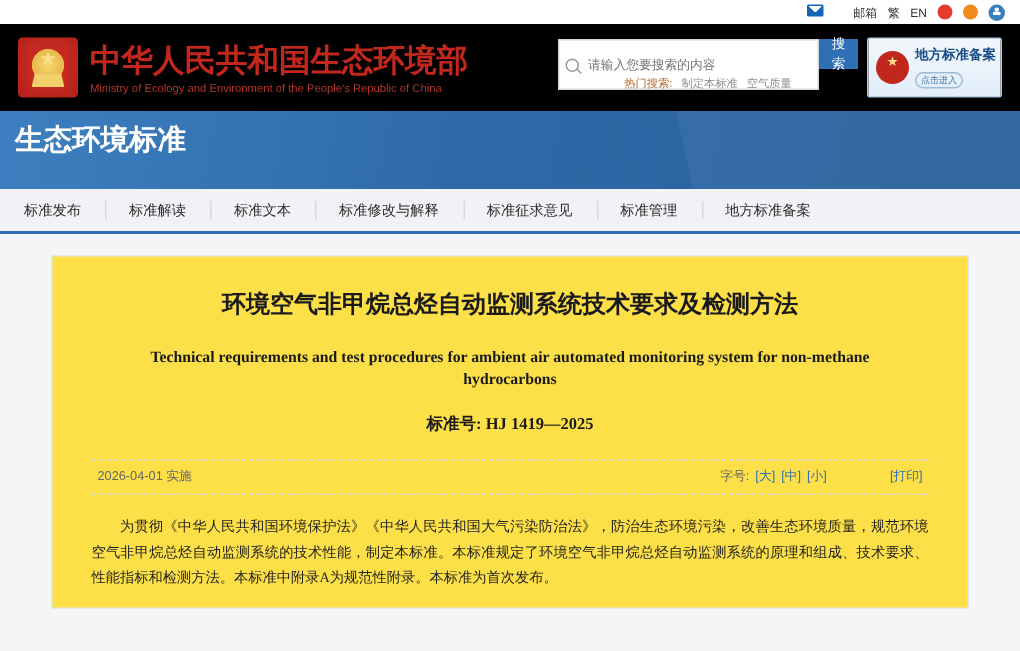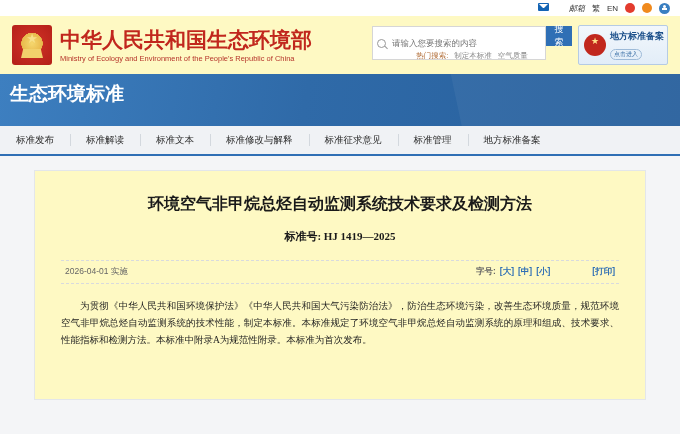--- a/index.html
+++ b/index.html
@@ -17,21 +17,21 @@
     height: 16px;
     background: #ffffff;
     display: flex;
     align-items: center;
     justify-content: flex-end;
     padding-right: 10px;
     gap: 7px;
     font-size: 8px;
     color: #333;
   }
-  .topbar .tb-item { display: flex; align-items: flex-start; gap: 20px; cursor: pointer; font-style: italic; }
+  .topbar .tb-item { display: flex; align-items: flex-start; gap: 20px; cursor: pointer; }
   .mail-icon {
     display: inline-block; width: 11px; height: 8px;
     background: #1464b4; position: relative; border-radius: 1px;
   }
   .mail-icon:after {
     content: ""; position: absolute; left: 1px; top: 1px;
     width: 9px; height: 6px;
     border-top: 4px solid #fff; border-left: 4px solid transparent; border-right: 4px solid transparent;
     box-sizing: border-box;
   }
@@ -46,21 +46,21 @@
     border-radius: 50%; background: #fff;
   }
   .access-icon:after {
     content: ""; position: absolute; left: 3px; top: 5px; width: 5px; height: 5px;
     border-top: 2px solid #fff; border-bottom: 2px solid #fff;
   }
 
   
   .header {
     height: 58px;
-    background: #fef9c3;
+    background: #000000;
     display: flex;
     align-items: center;
     position: relative;
     padding: 0 12px;
   }
   .emblem {
     width: 40px; height: 40px;
     background: radial-gradient(circle at 50% 46%, #f5d76e 0%, #e8b84b 36%, #c62b22 37%, #b31f18 100%);
     border-radius: 3px;
     position: relative;
@@ -206,21 +206,21 @@
     white-space: nowrap;
   }
   .nav-item + .nav-item:before {
     content: ""; position: absolute; left: 0; top: 8px; bottom: 8px;
     width: 1px; background: #d3d8de;
   }
 
   
   .content-wrap { padding: 14px 34px 0 34px; }
   .card {
-    background: #fef9c3;
+    background: #fde047;
     border: 1px solid #e3e6ea;
     padding: 22px 26px 10px 26px;
     min-height: 230px;
   }
   .doc-title-cn {
     text-align: center;
     font-family: "Liberation Serif", serif;
     font-size: 16px; font-weight: bold; color: #1a1a1a;
     line-height: 22px;
   }
@@ -240,21 +240,21 @@
   }
   .meta-row {
     margin-top: 16px;
     border-top: 1px dashed #d8dade;
     border-bottom: 1px dashed #d8dade;
     height: 24px;
     display: flex; align-items: center; justify-content: space-between;
     font-size: 8.5px; color: #666;
     padding: 0 4px;
   }
-  .meta-right { display: flex; align-items: center; gap: 4px; font-weight: bold; }
+  .meta-right { display: flex; align-items: center; gap: 4px; }
   .fs-label { color: #666; }
   .fs-opt { color: #2f6fb5; cursor: pointer; }
   .fs-opt.active { color: #2f6fb5; }
   .print { margin-left: 38px; color: #2f6fb5; cursor: pointer; }
   .body-text {
     margin-top: 14px;
     font-family: "Liberation Serif", serif;
     font-size: 9.5px;
     line-height: 17px;
     color: #1f1f1f;
@@ -320,20 +320,21 @@
     <div class="nav-item">标准文本</div>
     <div class="nav-item">标准修改与解释</div>
     <div class="nav-item">标准征求意见</div>
     <div class="nav-item">标准管理</div>
     <div class="nav-item">地方标准备案</div>
   </div>
 
   <div class="content-wrap">
     <div class="card">
       <div class="doc-title-cn">环境空气非甲烷总烃自动监测系统技术要求及检测方法</div>
+      <div class="doc-title-en">Technical requirements and test procedures for ambient air automated monitoring system for non-methane hydrocarbons</div>
       <div class="doc-code">标准号: HJ 1419—2025</div>
 
       <div class="meta-row">
         <span>2026-04-01 实施</span>
         <span class="meta-right">
           <span class="fs-label">字号:</span>
           <span class="fs-opt">[大]</span>
           <span class="fs-opt active">[中]</span>
           <span class="fs-opt">[小]</span>
           <span class="print">[打印]</span>

